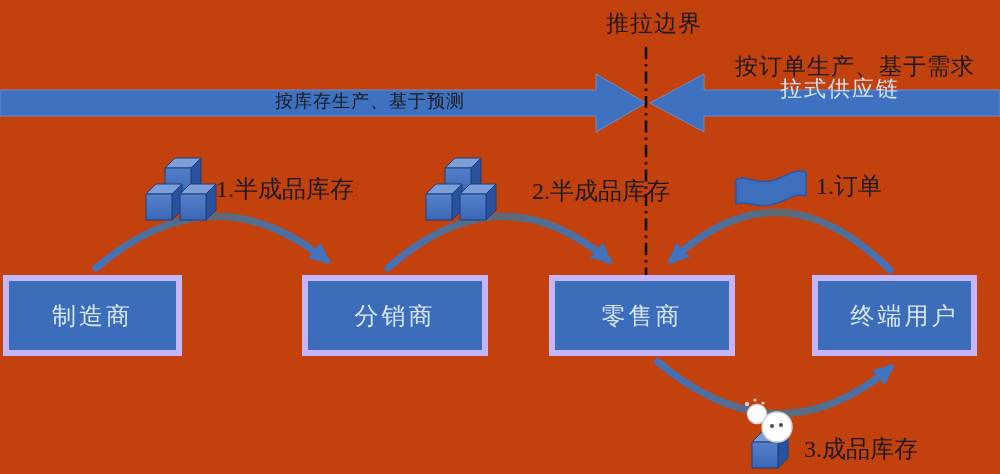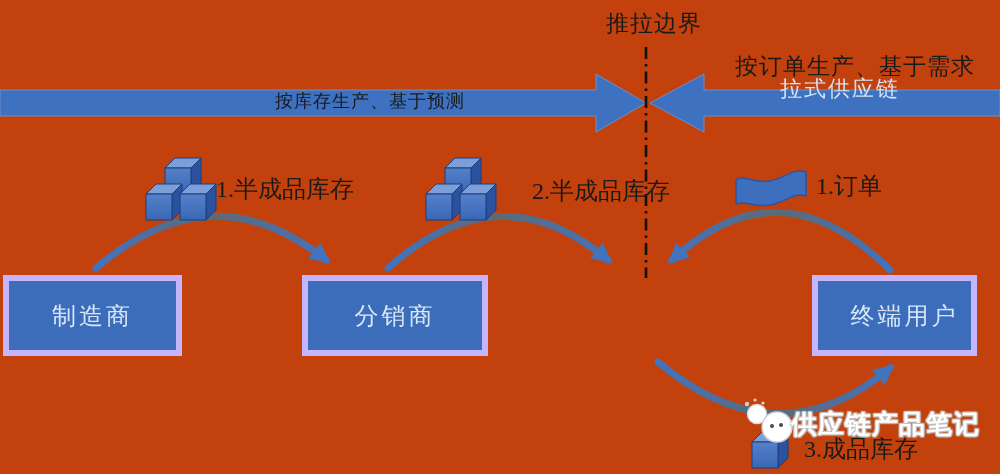--- a/index.html
+++ b/index.html
@@ -118,23 +118,25 @@
   <div class="txt strategy-push">按库存生产、基于预测</div>
   <div class="txt strategy-pull">按订单生产、基于需求</div>
   <div class="txt chain-pull">拉式供应链</div>
 
   <div class="node-box node-1">
     <span>制造商</span>
   </div>
   <div class="node-box node-2">
     <span>分销商</span>
   </div>
+  <div class="node-box node-3">
+    <span>零售商</span>
+  </div>
   <div class="node-box node-4">
     <span>终端用户</span>
   </div>
 
   <div class="txt flow-label flow-1">1.半成品库存</div>
   <div class="txt flow-label flow-2">2.半成品库存</div>
   <div class="txt flow-label flow-3">1.订单</div>
   <div class="txt flow-label flow-4">3.成品库存</div>
 
-  <div class="txt watermark-text">供应链产品笔记</div>
 </div>
 
 </body></html>

